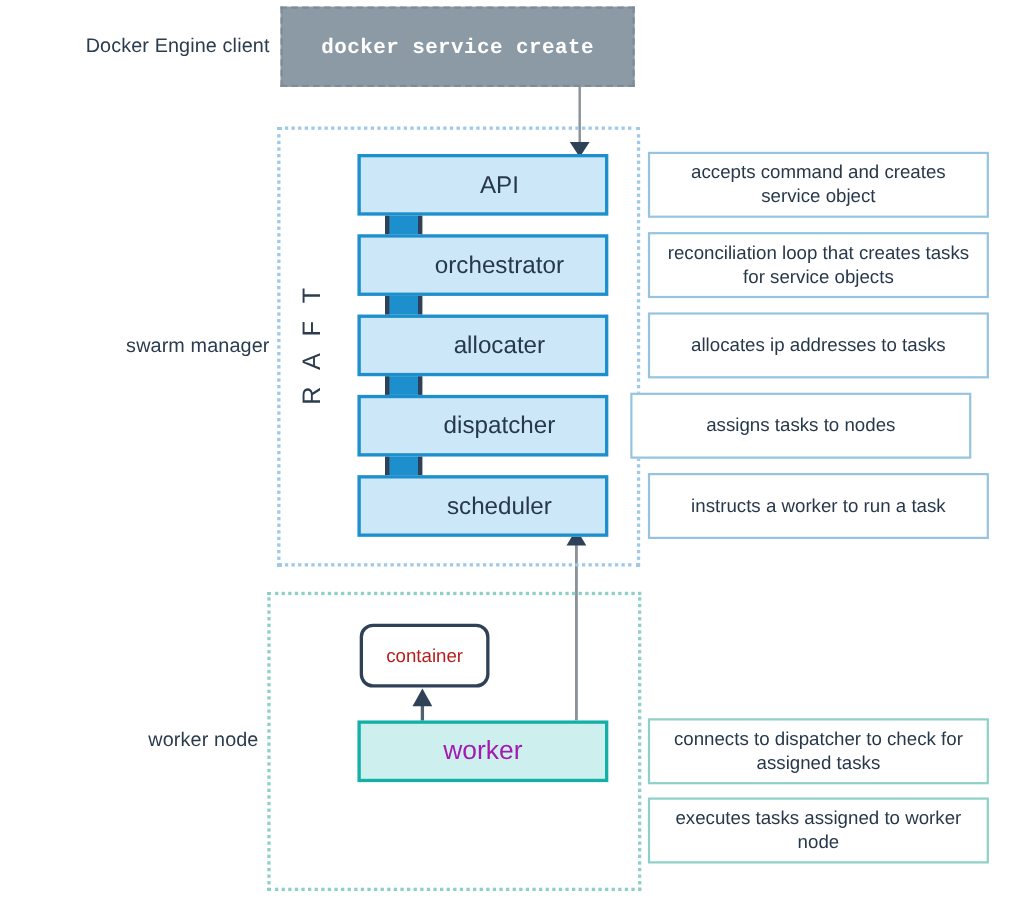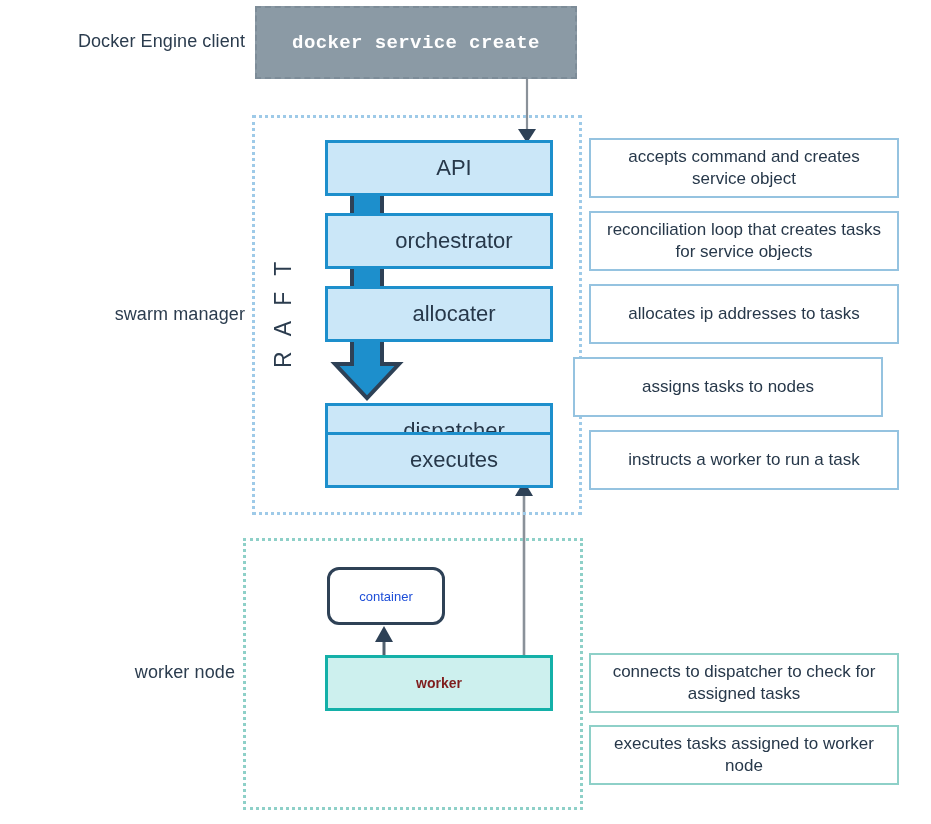--- a/index.html
+++ b/index.html
@@ -89,38 +89,37 @@
 
   
   .wkr-box {
     background: #cdf0ee;
     border: 3px solid #14b0a8;
     display: flex;
     align-items: center;
     justify-content: center;
   }
   .wkr-box-text {
-    font-size: 14px;
-    color: #7f1d1d;
-    line-height: 1;
-    font-weight: bold;
+    font-size: 24px;
+    color: #a21caf;
+    line-height: 1;
   }
 
   
   .container-box {
     background: #ffffff;
     border: 3px solid #2e4156;
     border-radius: 12px;
     display: flex;
     align-items: center;
     justify-content: center;
   }
   .container-box-text {
-    font-size: 13px;
-    color: #1d4ed8;
+    font-size: 17px;
+    color: #b91c1c;
     line-height: 1;
   }
 
   
   .note {
     background: #ffffff;
     display: flex;
     align-items: center;
     justify-content: center;
     text-align: center;
@@ -207,26 +206,26 @@
   </div>
 
   <div class="abs mgr-box" style="left:325px; top:213px; width:228px; height:56px;">
     <span class="mgr-box-text">orchestrator</span>
   </div>
 
   <div class="abs mgr-box" style="left:325px; top:286px; width:228px; height:56px;">
     <span class="mgr-box-text">allocater</span>
   </div>
 
-  <div class="abs mgr-box" style="left:325px; top:359px; width:228px; height:56px;margin-top:44px;">
+  <div class="abs mgr-box" style="left:325px; top:359px; width:228px; height:56px;">
     <span class="mgr-box-text">dispatcher</span>
   </div>
 
   <div class="abs mgr-box" style="left:325px; top:432px; width:228px; height:56px;">
-    <span class="mgr-box-text">executes</span>
+    <span class="mgr-box-text">scheduler</span>
   </div>
 
   <div class="abs note note-blue" style="left:589px; top:138px; width:310px; height:60px;">
     <span class="note-text">accepts command and creates service object</span>
   </div>
 
   <div class="abs note note-blue" style="left:589px; top:211px; width:310px; height:60px;">
     <span class="note-text">reconciliation loop that creates tasks for service objects</span>
   </div>
 

